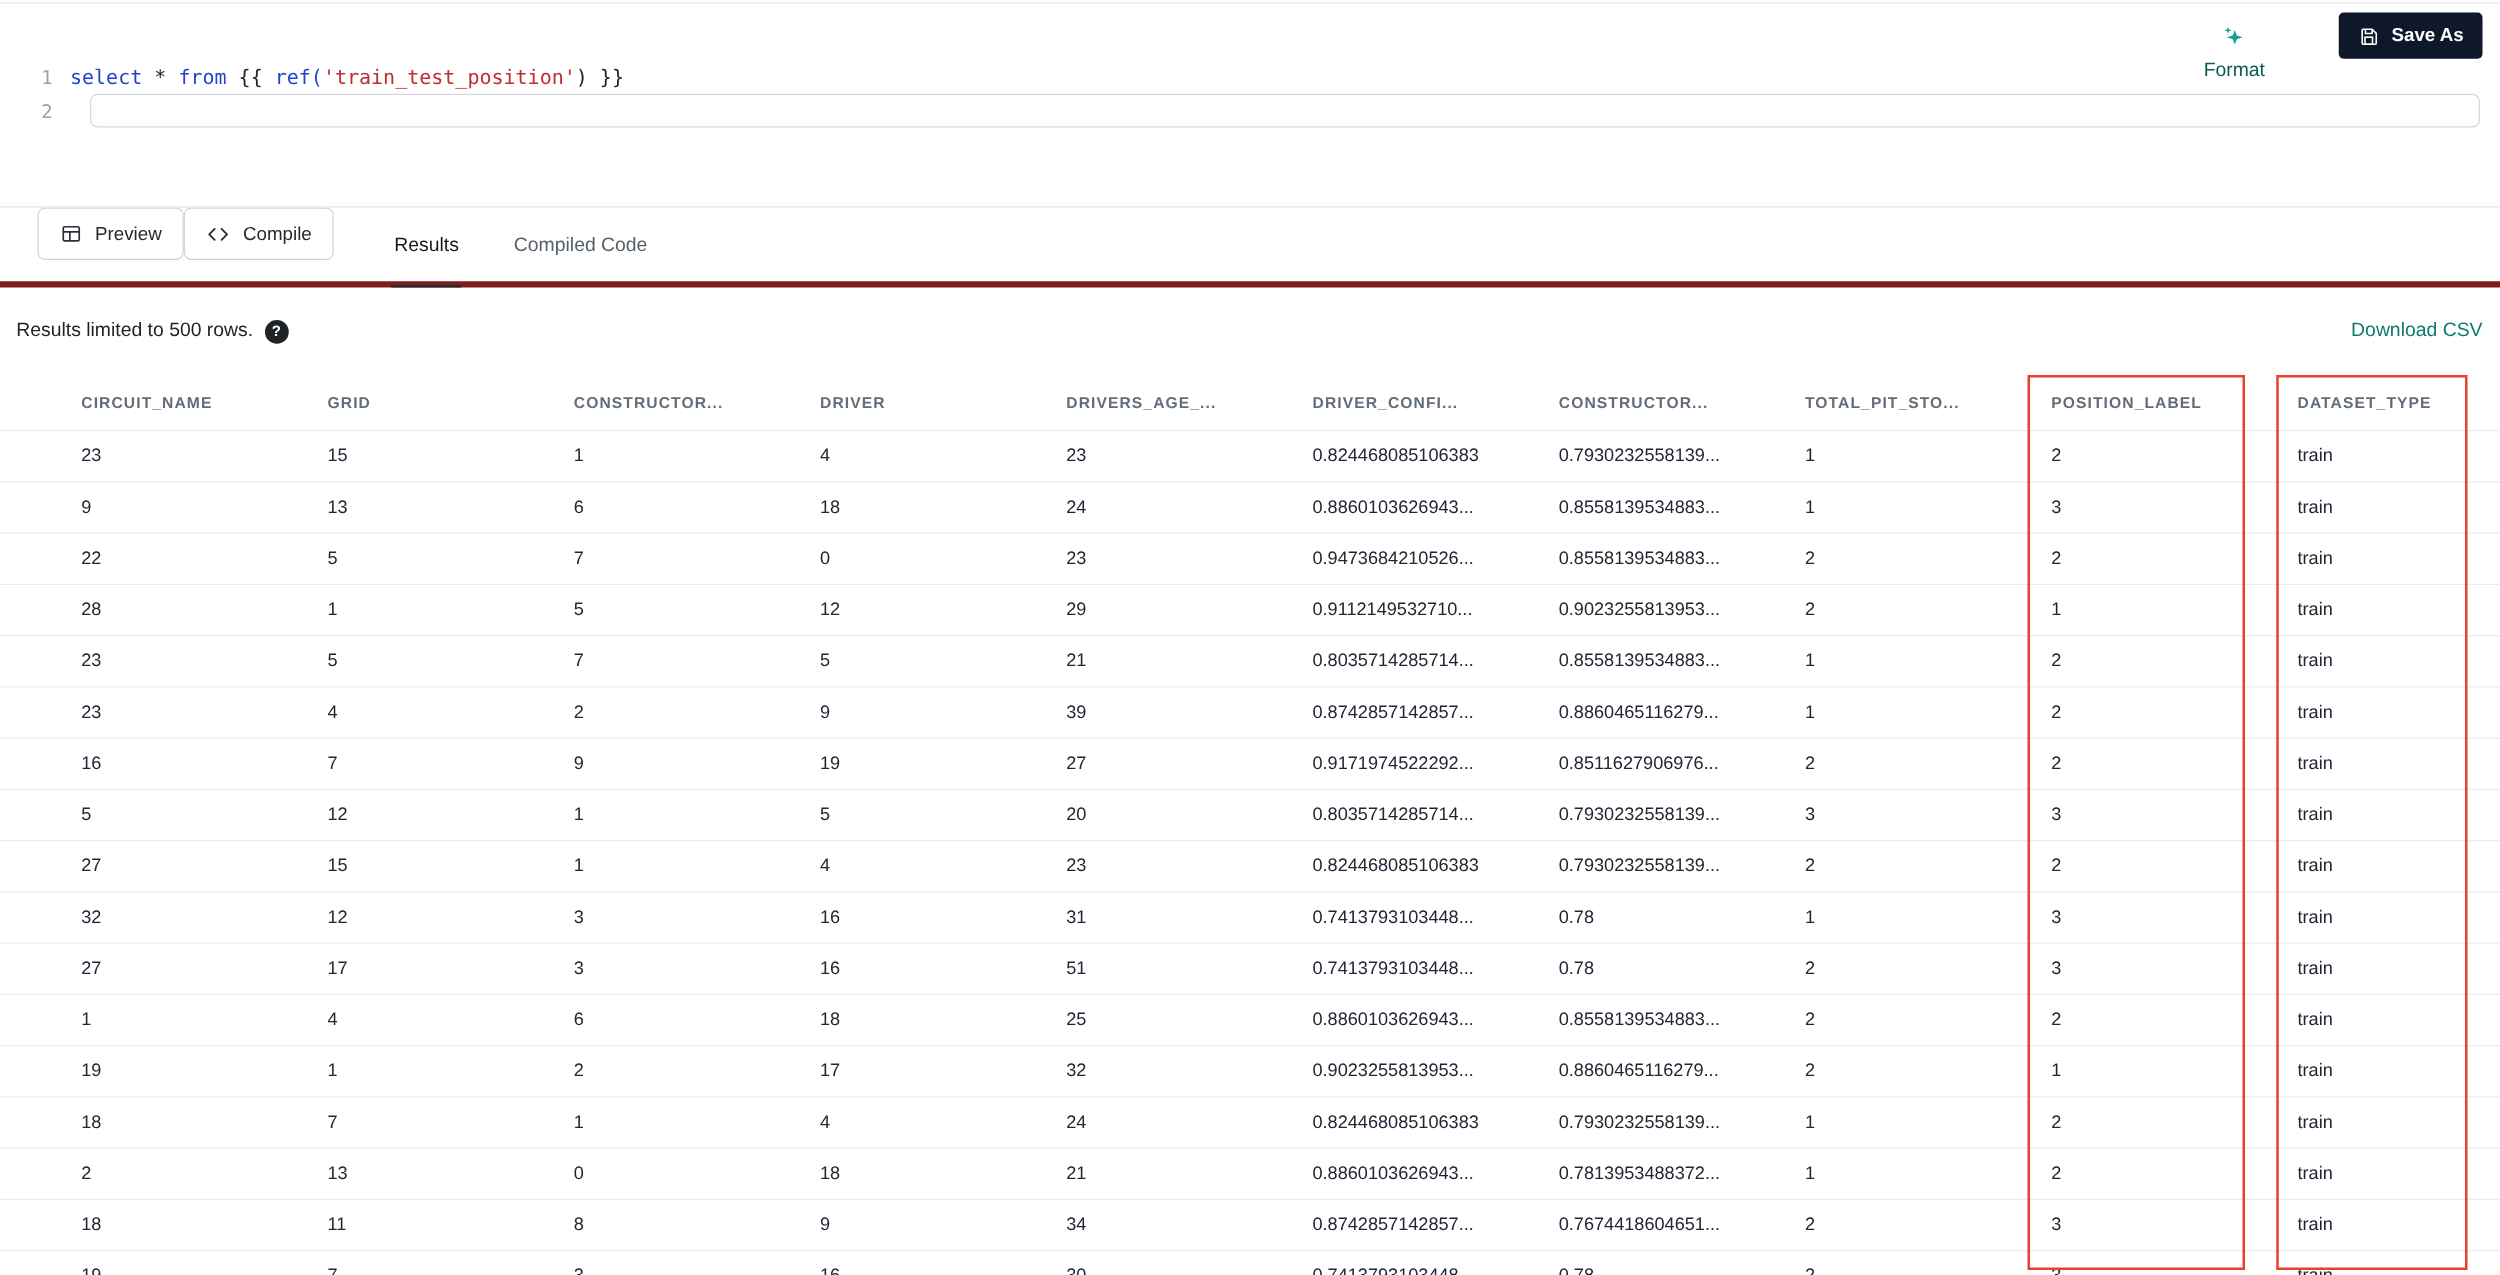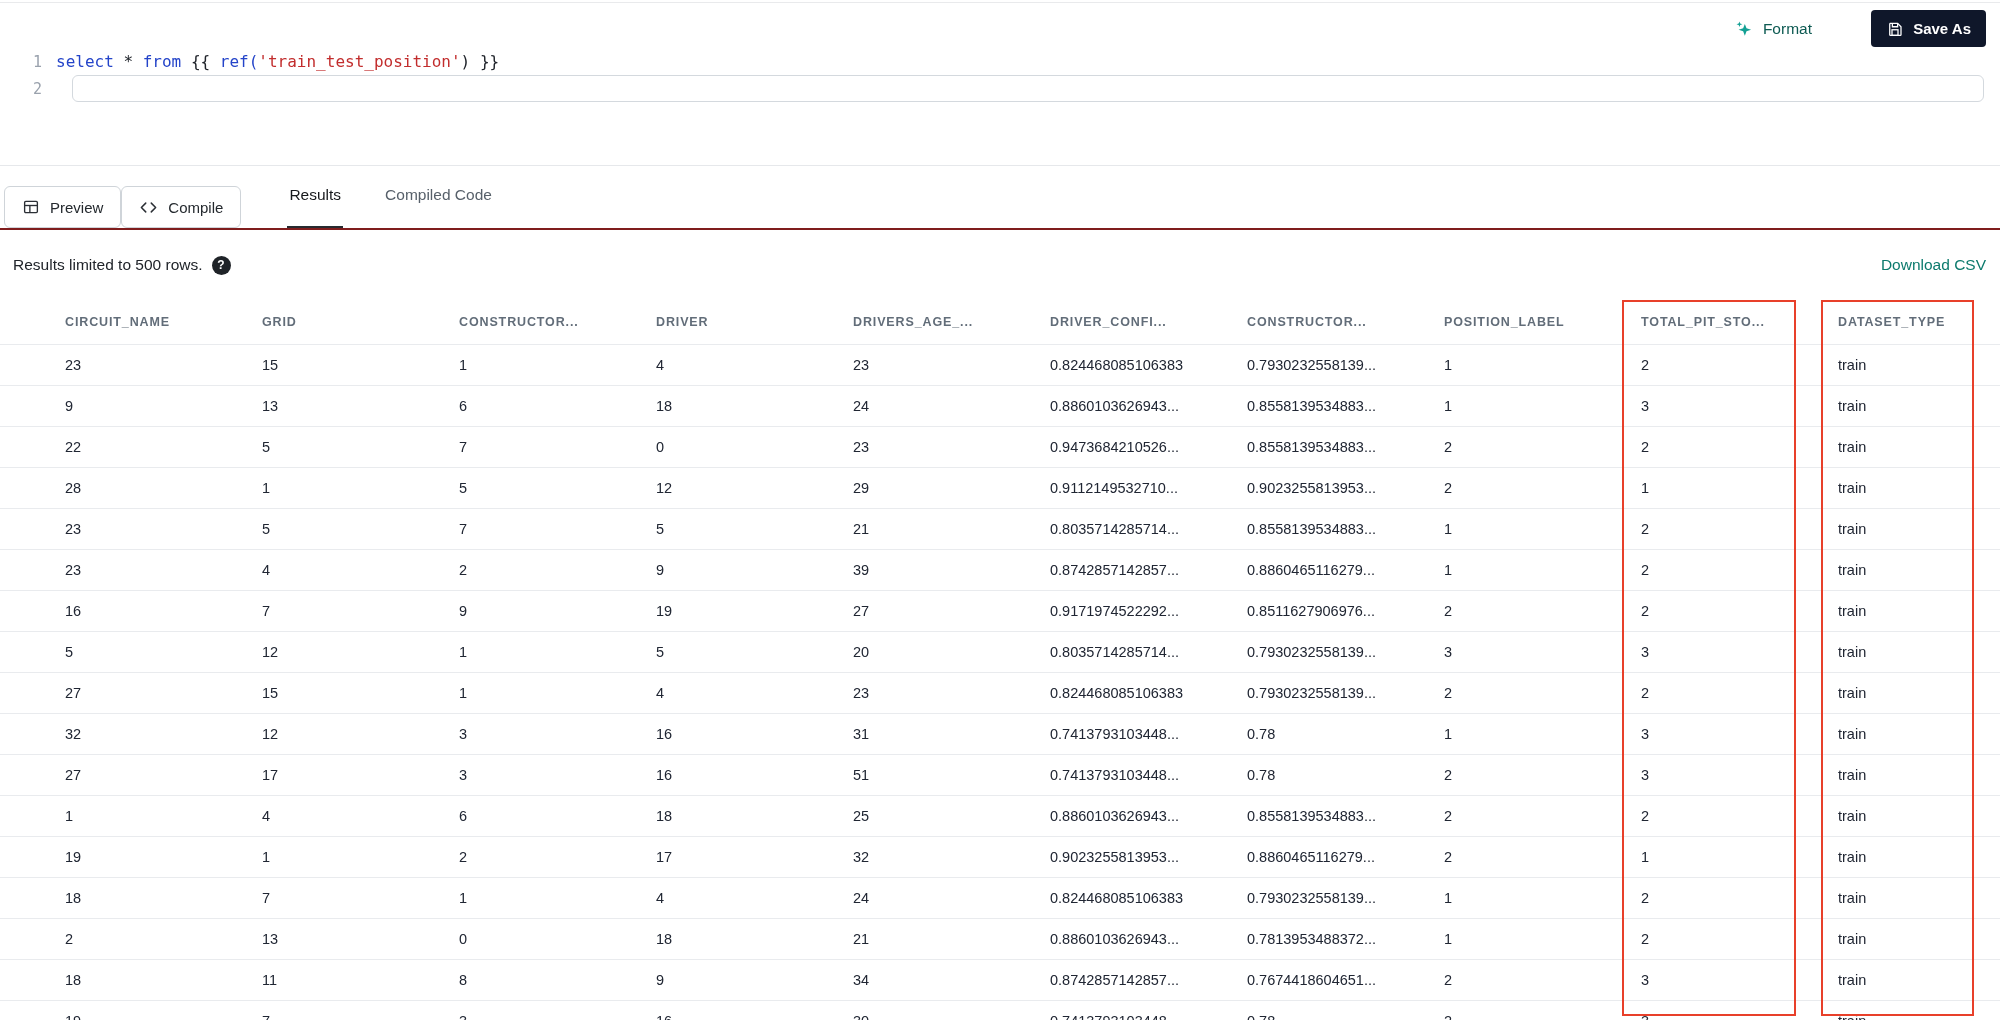--- a/index.html
+++ b/index.html
@@ -23,28 +23,28 @@
   .tok-keyword  { color: #2444c9; font-weight: 500; margin-top: 20px; }
   .tok-operator { color: #20242b; }
   .tok-plain    { color: #20242b; }
   .tok-function { color: #2444c9; }
   .tok-string   { color: #c22d2d; }
   .active-line-outline { position: absolute; left: 72px; width: 1912px; height: 27px;
       border: 1px solid #d4d9de; border-radius: 6px; pointer-events: none; }
 
   .format-button { position: absolute; top: 18px; right: 182px; display: flex; align-items: center; gap: 9px;
       font-size: 15.5px; color: #0d5a52; cursor: pointer; background: none; border: none;
-      font-family: "Liberation Sans", sans-serif; }
+      font-family: "Liberation Sans", sans-serif; flex-direction: column; }
   .save-as-button { position: absolute; top: 10px; right: 14px; height: 37px; display: flex; align-items: center; gap: 9px;
       background: #0f172a; color: #ffffff; border: none; border-radius: 4px; padding: 0 15px;
       font-size: 15px; font-weight: 700; cursor: pointer; font-family: "Liberation Sans", sans-serif; }
 
   
-  .action-bar { height: 64px; display: flex; align-items: flex-end; padding-left: 4px;
-      border-bottom: 2px solid #7f1d1d; }
+  .action-bar { height: 64px; display: flex; align-items: flex-start; padding-left: 30px;
+      border-bottom: 5px solid #7f1d1d; }
   .btn { display: flex; align-items: center; gap: 10px; height: 42px; padding: 0 17px;
       background: #ffffff; border: 1px solid #cfd4d9; border-radius: 6px;
       font-size: 15px; color: #24292e; cursor: pointer; font-family: "Liberation Sans", sans-serif; }
   .btn + .btn { }
   .tabs { display: flex; margin-left: 46px; height: 64px; }
   .tab { height: 64px; display: flex; align-items: center; padding: 0 2px; margin-right: 40px;
       font-size: 15.5px; color: #57606a; cursor: pointer; border-bottom: 2px solid transparent; }
   .tab.active { color: #17191c; border-bottom: 2px solid #272b30; }
 
   
@@ -152,22 +152,22 @@
 
 <div class="results-table">
   <div class="thead-row">
       <div class="th">CIRCUIT_NAME</div>
       <div class="th">GRID</div>
       <div class="th">CONSTRUCTOR...</div>
       <div class="th">DRIVER</div>
       <div class="th">DRIVERS_AGE_...</div>
       <div class="th">DRIVER_CONFI...</div>
       <div class="th">CONSTRUCTOR...</div>
+      <div class="th">TOTAL_PIT_STO...</div>
       <div class="th">POSITION_LABEL</div>
-      <div class="th">TOTAL_PIT_STO...</div>
       <div class="th">DATASET_TYPE</div>
     </div>
   <div>
       <div class="tr">
         <div class="td">23</div>
         <div class="td">15</div>
         <div class="td">1</div>
         <div class="td">4</div>
         <div class="td">23</div>
         <div class="td">0.824468085106383</div>

